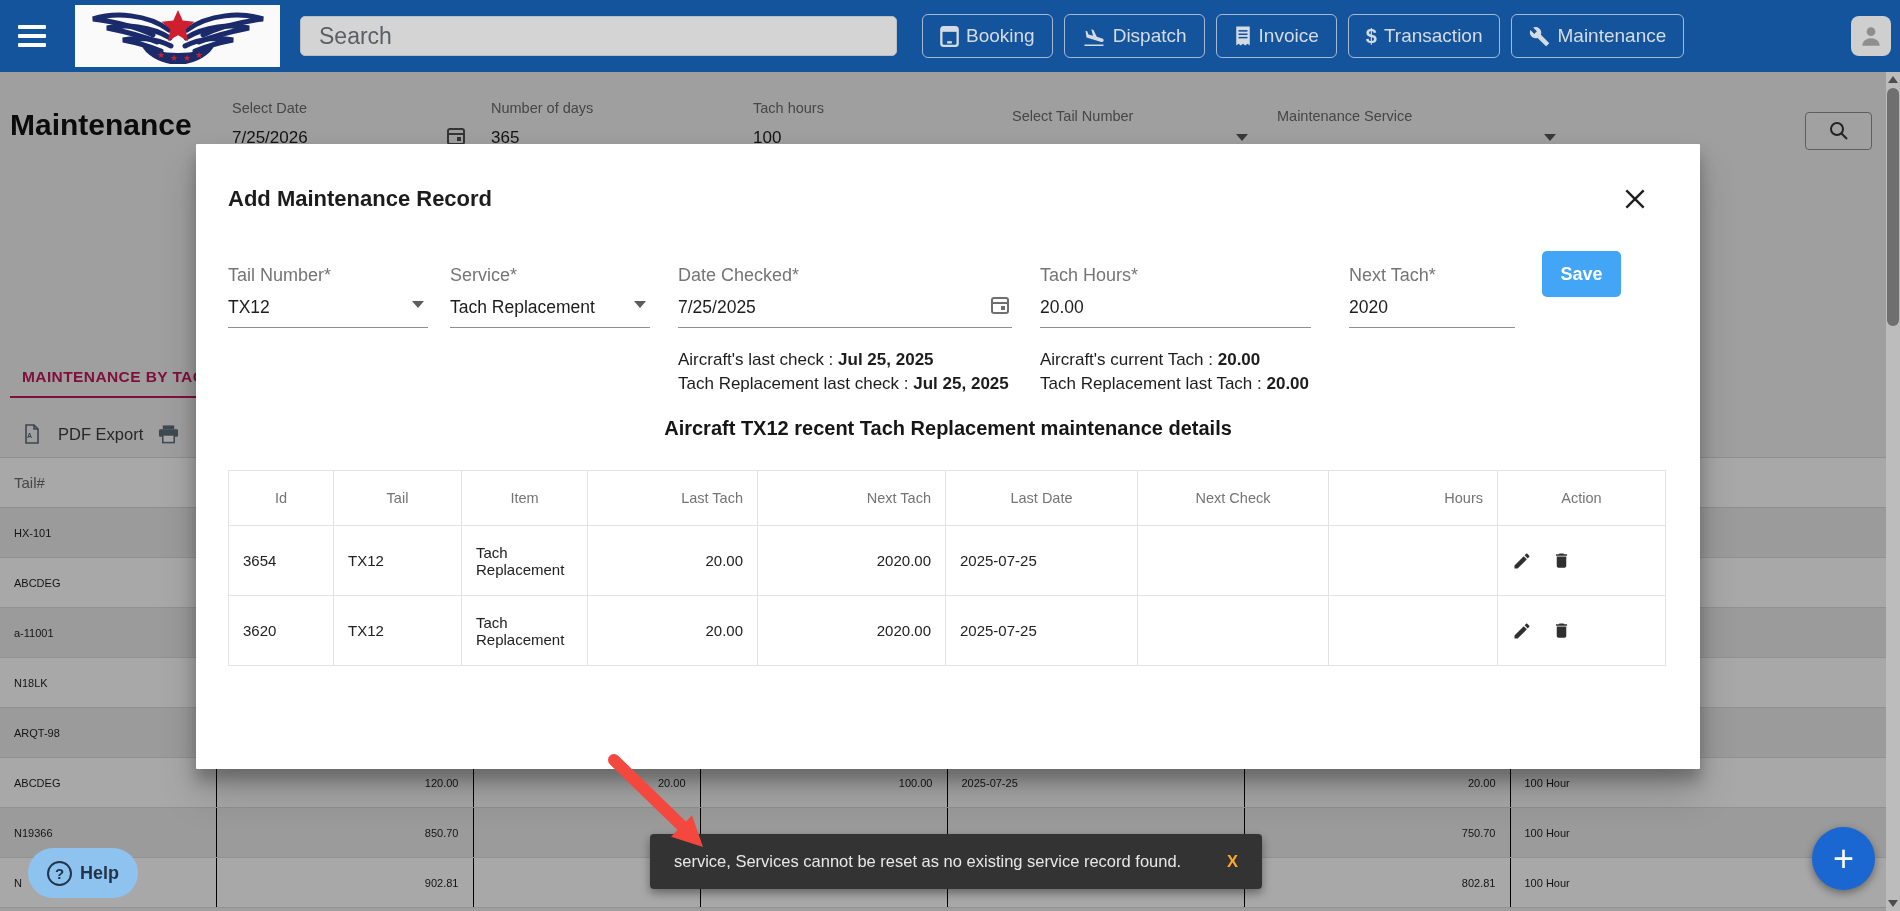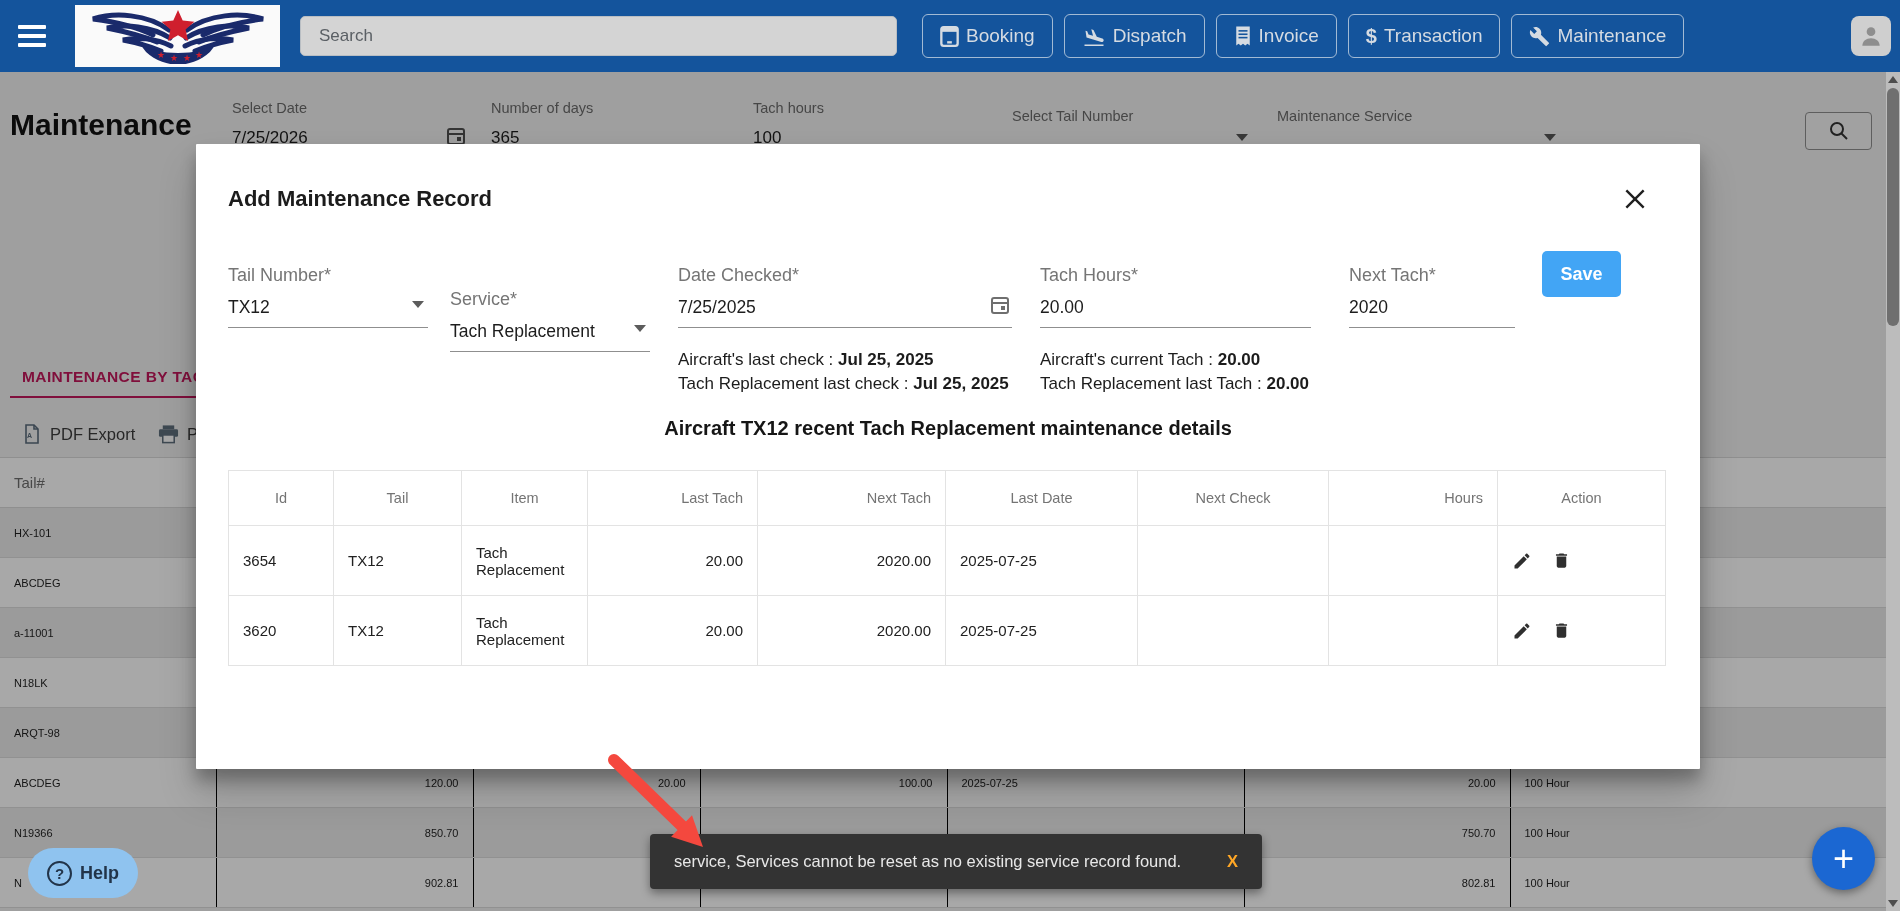--- a/index.html
+++ b/index.html
@@ -5,38 +5,38 @@
   * { margin:0; padding:0; box-sizing:border-box; }
   html,body { width:1900px; height:911px; overflow:hidden; }
   body { position:relative; font-family:"Liberation Sans", sans-serif; background:#f1f1f1; }
 
   
   .topbar { position:absolute; top:0; left:0; width:1900px; height:72px; background:#14549c; z-index:5; }
   .hamburger { position:absolute; left:18px; top:25px; width:30px; height:22px; cursor:pointer; }
   .hamburger span { display:block; width:28px; height:4px; background:#fff; border-radius:1px; margin-bottom:5px; }
   .logo-box { position:absolute; left:75px; top:5px; width:205px; height:62px; background:#fafafa; display:flex; align-items:center; justify-content:center; }
   .search-wrap { position:absolute; left:300px; top:16px; width:597px; height:40px; }
-  .search-wrap input { width:100%; height:100%; border:1px solid #b9bec3; border-radius:5px; background:#d4d4d4; padding:12px 18px; font-size:17px; color:#424549; font-family:inherit; outline:none; }
+  .search-wrap input { width:100%; height:100%; border:1px solid #b9bec3; border-radius:5px; background:#d4d4d4; padding:12px 18px; font-size:23px; color:#424549; font-family:inherit; outline:none; }
   .search-wrap input::placeholder { color:#5a5f64; opacity:1; }
   .nav-group { position:absolute; left:922px; top:14px; display:flex; gap:11px; }
   .nav-btn { height:44px; display:flex; align-items:center; gap:7px; padding:0 17px; border:1.5px solid rgba(222,229,236,0.7); border-radius:6px; color:#d5dbe2; font-size:19px; cursor:pointer; white-space:nowrap; }
   .nav-btn svg { flex:none; }
   .dollar { font-size:20px; font-weight:bold; }
   .avatar { position:absolute; left:1851px; top:16px; width:40px; height:40px; border-radius:8px; background:#cfcfcf; display:flex; align-items:center; justify-content:center; cursor:pointer; }
 
   
   .content { position:absolute; top:72px; left:0; width:1900px; height:839px; background:#f2f2f2; }
   .page-title { position:absolute; left:10px; top:36px; font-size:30px; font-weight:bold; color:#111; }
   .f-label { position:absolute; font-size:14.5px; color:#6b6b6b; }
   .f-value { position:absolute; font-size:17px; color:#1d1d1d; }
   .f-caret { position:absolute; width:0; height:0; border-left:6px solid transparent; border-right:6px solid transparent; border-top:7px solid #565656; }
   .search-sq { position:absolute; left:1805px; top:40px; width:67px; height:38px; border:1px solid #8f8f8f; border-radius:4px; background:rgba(255,255,255,0.25); display:flex; align-items:center; justify-content:center; cursor:pointer; }
 
   .tab { position:absolute; left:10px; top:296px; padding:0 12px 10px 12px; font-size:15.5px; font-weight:bold; letter-spacing:0.4px; color:#c2185b; border-bottom:2px solid #c2185b; cursor:pointer; white-space:nowrap; }
-  .toolbar-item { position:absolute; display:flex; align-items:center; gap:8px; font-size:16.5px; color:#3c3c3c; cursor:pointer; }
+  .toolbar-item { position:absolute; display:flex; align-items:center; gap:16px; font-size:16.5px; color:#3c3c3c; cursor:pointer; }
 
   .bg-table { position:absolute; left:0; top:385px; width:1900px; border-collapse:collapse; table-layout:fixed; background:#fff; }
   .bg-table th { height:50px; font-size:15px; font-weight:normal; color:#6e6e6e; text-align:left; padding-left:14px; border-bottom:1px solid #d9d9d9; border-right:1px solid #e3e3e3; border-top:1px solid #d9d9d9; }
   .bg-table td { height:50px; font-size:11px; color:#1f1f1f; border-bottom:1px solid #dcdcdc; border-right:1px solid #000000; padding:0 14px; }
   .bg-table tr:nth-child(even) td { background:#ececec; }
   .num { text-align:right; }
 
   
   .overlay { position:absolute; top:72px; left:0; width:1900px; height:839px; background:rgba(0,0,0,0.34); z-index:10; }
 
@@ -314,21 +314,21 @@
       <line x1="4" y1="4" x2="20" y2="20" stroke="#1f1f1f" stroke-width="2.2"></line>
       <line x1="20" y1="4" x2="4" y2="20" stroke="#1f1f1f" stroke-width="2.2"></line>
     </svg>
 
   <div class="field" style="left:32px; width:200px;">
     <div class="lbl">Tail Number*</div>
     <div class="val">TX12</div>
     <div class="caret"></div>
   </div>
 
-  <div class="field" style="left:254px; width:200px;margin-top:24px;">
+  <div class="field" style="left:254px; width:200px;">
     <div class="lbl">Service*</div>
     <div class="val">Tach Replacement</div>
     <div class="caret"></div>
   </div>
 
   <div class="field" style="left:482px; width:334px;">
     <div class="lbl">Date Checked*</div>
     <div class="val">7/25/2025</div>
     <svg class="cal" width="20" height="20" viewBox="0 0 20 20">
         <rect x="2" y="3" width="16" height="15" rx="2" fill="none" stroke="#6f6f6f" stroke-width="2"></rect>

